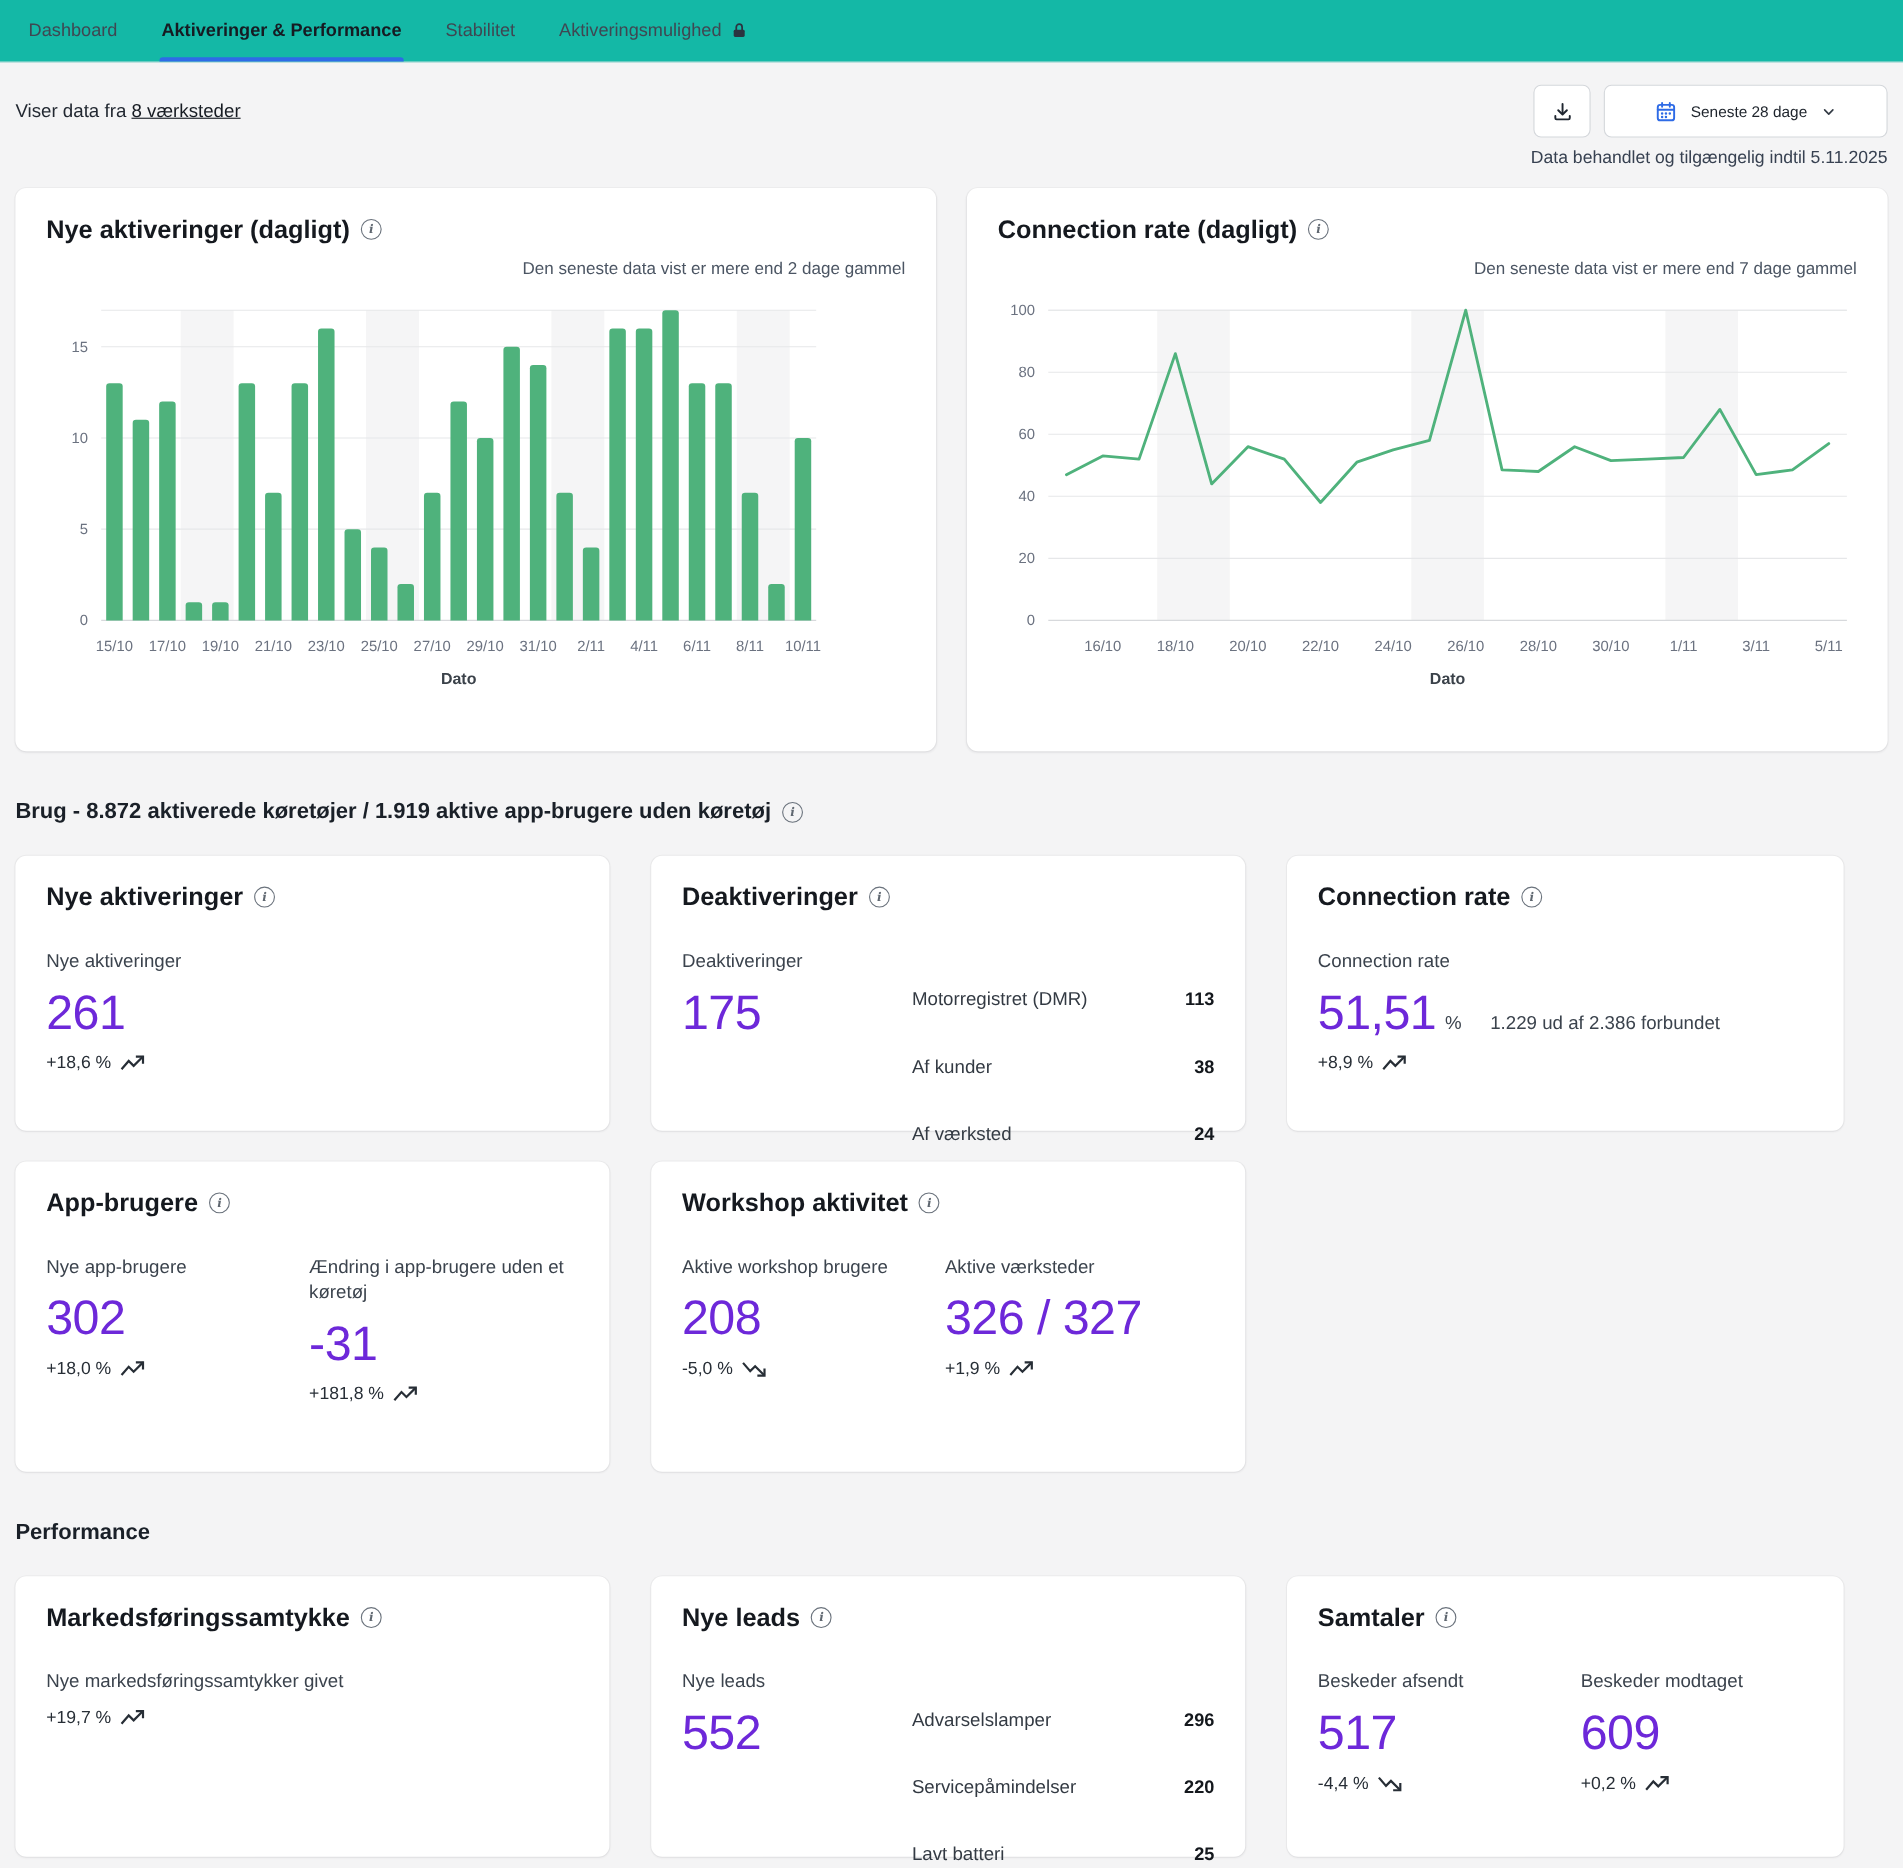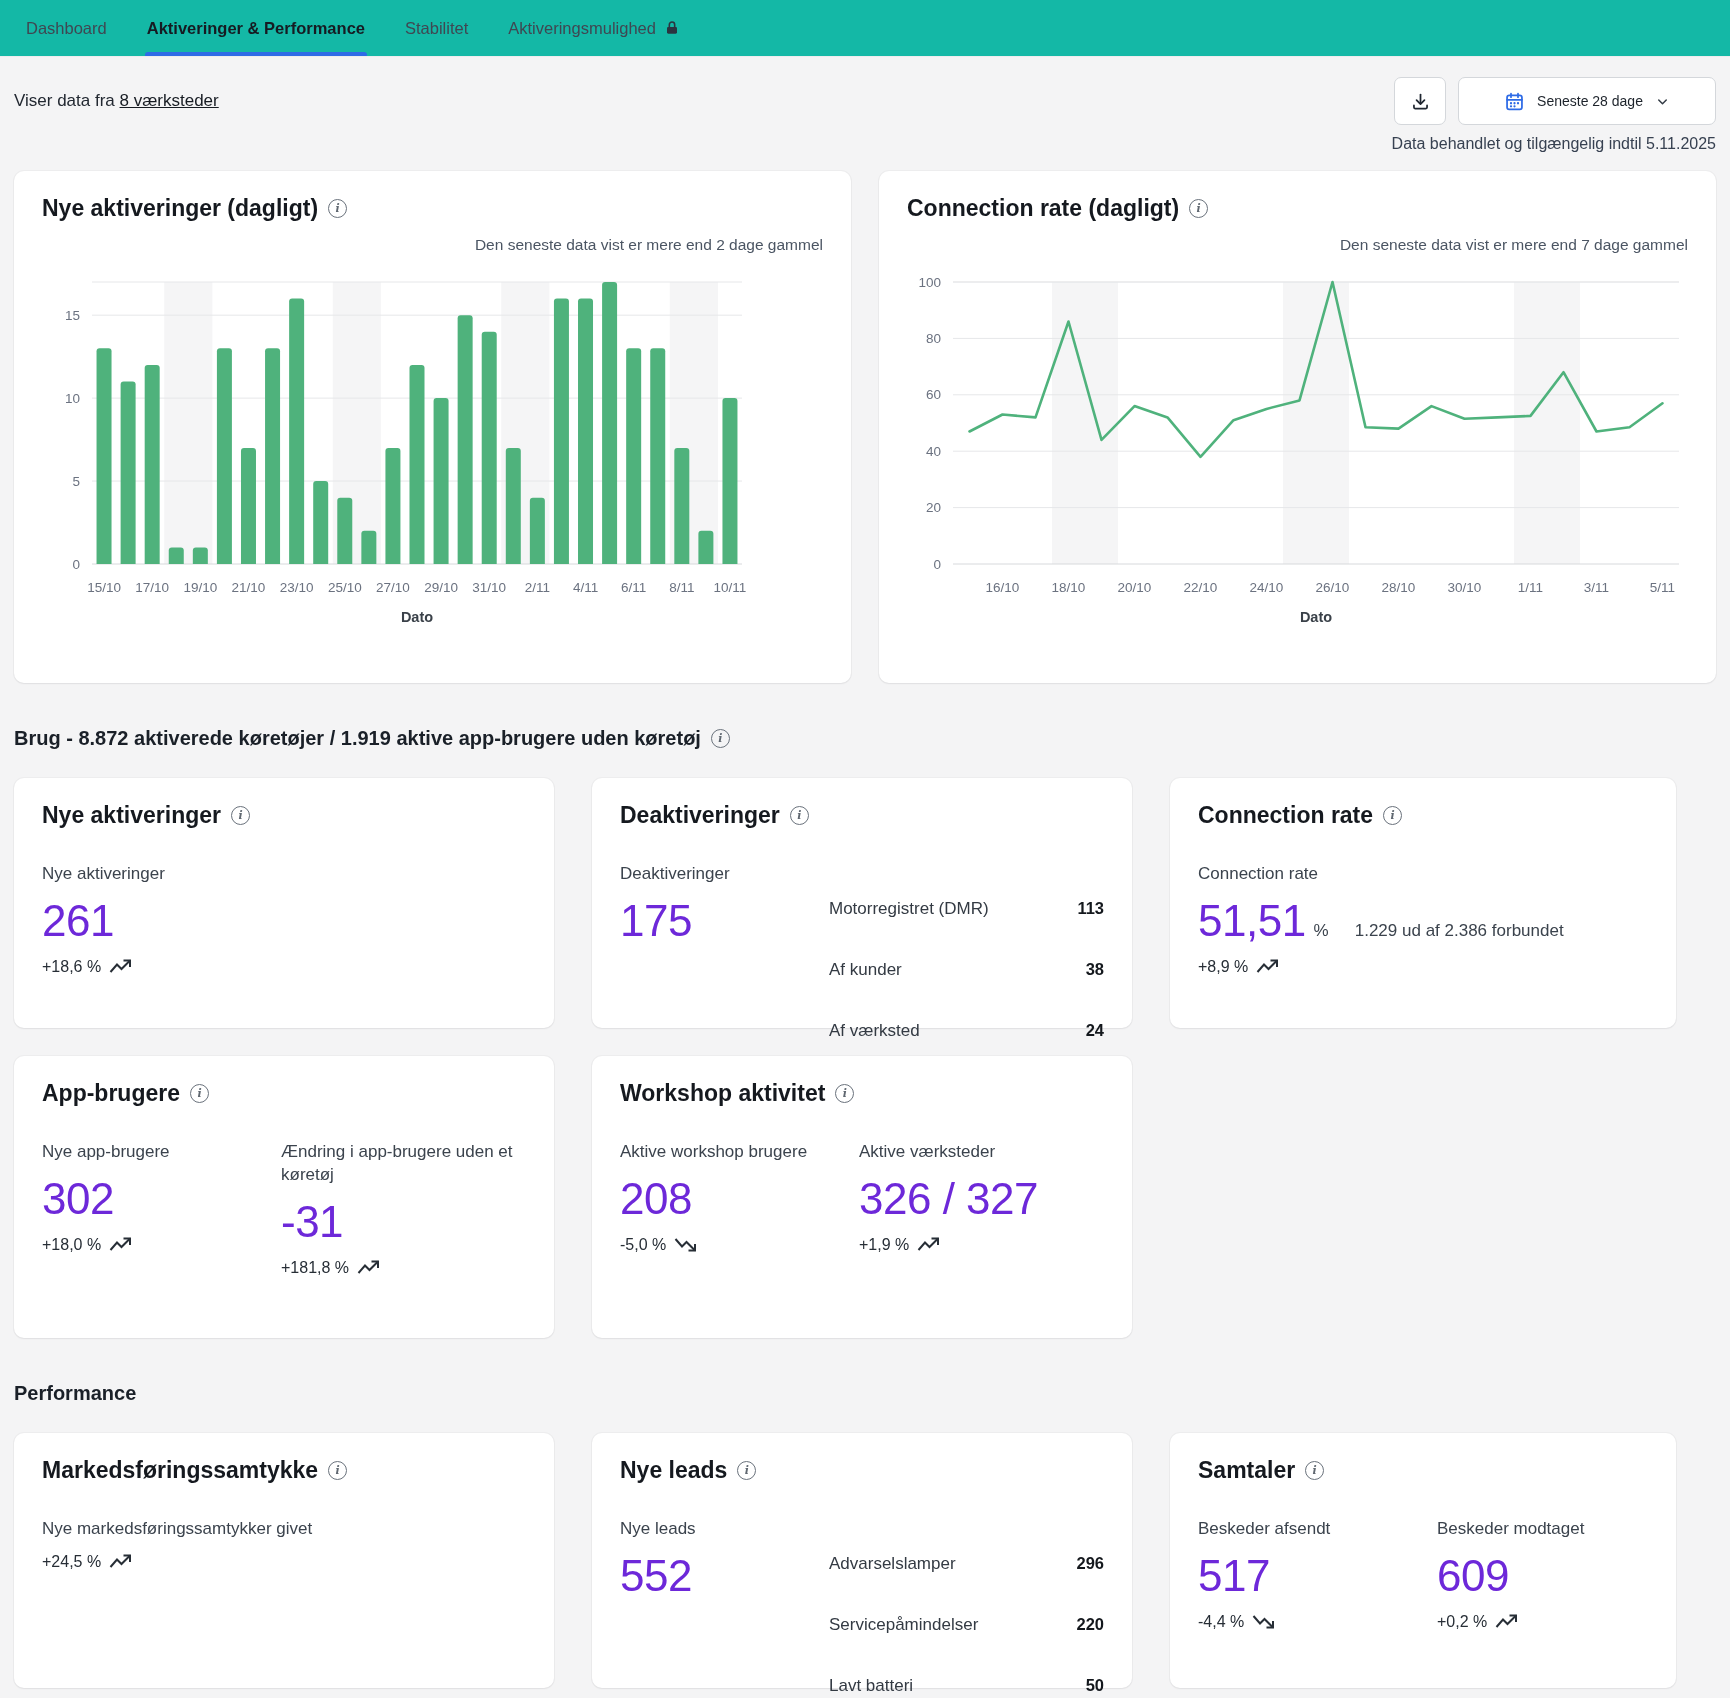--- a/index.html
+++ b/index.html
@@ -393,21 +393,21 @@
   <div class="kpi-row r3">
 
     <div class="card">
       <div class="card-title-row">
         <span class="card-title">Markedsføringssamtykke</span>
         <span class="ii">i</span>
       </div>
       <div class="stat">
         <div class="lbl">Nye markedsføringssamtykker givet</div>
         <div class="delta">
-          <span>+24,5 %</span>
+          <span>+19,7 %</span>
           <svg width="24" height="15" viewBox="0 0 24 15" fill="none" stroke="#272e36" stroke-width="2">
               <path d="M1.5 13 8 5.5l4.5 4.5L21 1.5"></path>
               <path d="M14.5 1.5H21v6.5"></path>
             </svg>
         </div>
       </div>
     </div>
 
     <div class="card">
       <div class="card-title-row">
@@ -423,21 +423,21 @@
           <div class="brow">
             <span class="bl">Advarselslamper</span>
             <span class="bv">296</span>
           </div>
           <div class="brow">
             <span class="bl">Servicepåmindelser</span>
             <span class="bv">220</span>
           </div>
           <div class="brow">
             <span class="bl">Lavt batteri</span>
-            <span class="bv">50</span>
+            <span class="bv">25</span>
           </div>
         </div>
       </div>
     </div>
 
     <div class="card">
       <div class="card-title-row">
         <span class="card-title">Samtaler</span>
         <span class="ii">i</span>
       </div>

